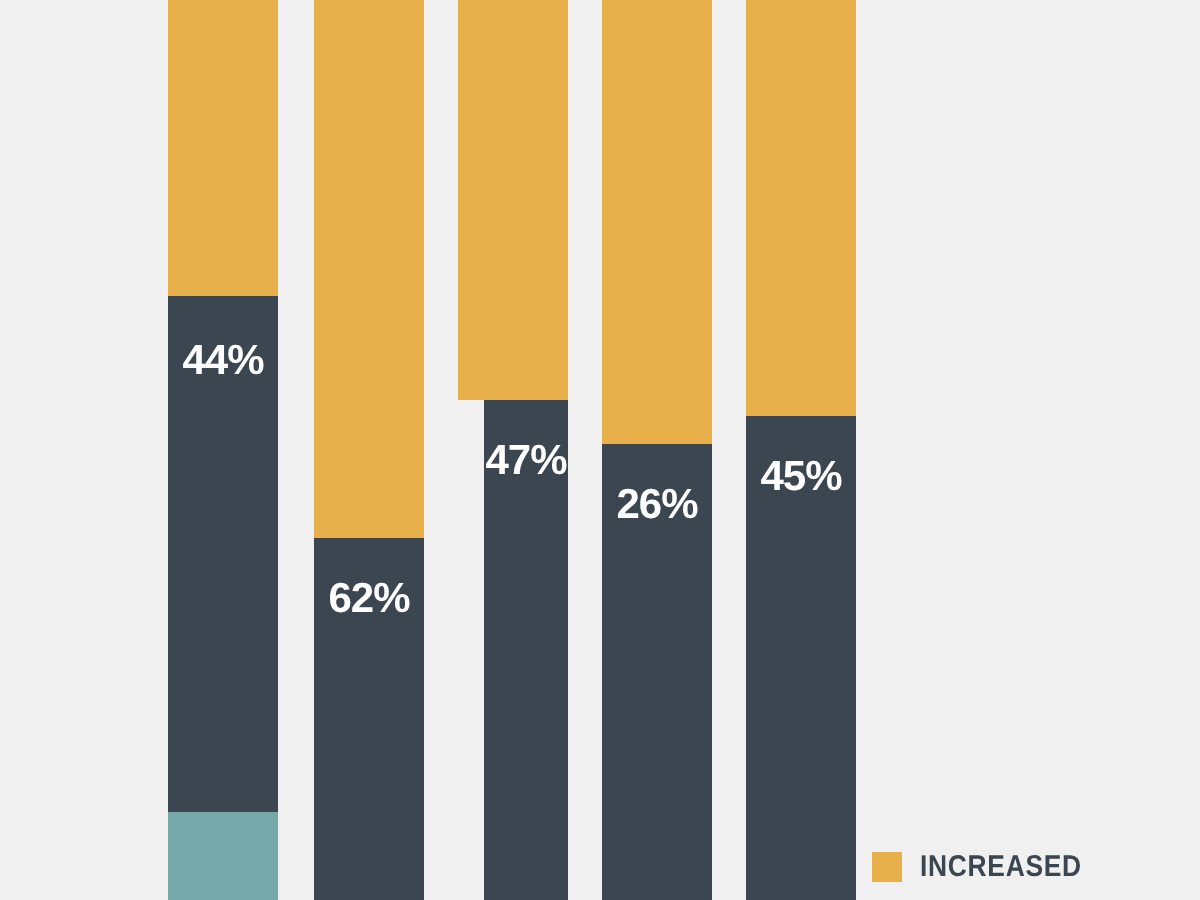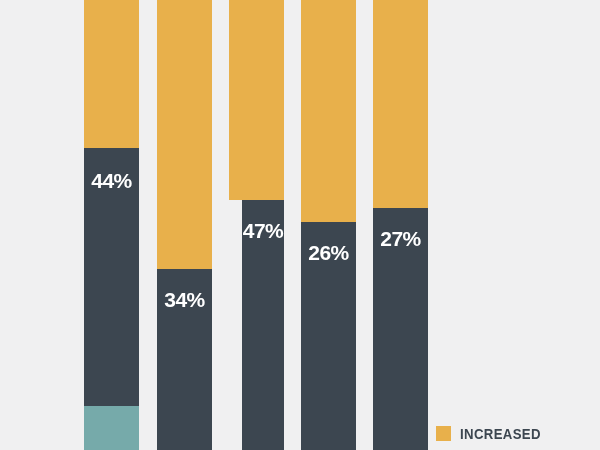--- a/index.html
+++ b/index.html
@@ -115,42 +115,42 @@
       <div class="seg seg-increased" style="top:0px;height:148px;"></div>
       <div class="seg seg-dark" style="top:148px;height:258px;">
         <div class="seg-label" style="top:22px;">44%</div>
       </div>
       <div class="seg seg-teal" style="top:406px;height:44px;"></div>
     </div>
 
     <div class="bar-column" style="left:157px;width:55px;">
       <div class="seg seg-increased" style="top:0px;height:269px;"></div>
       <div class="seg seg-dark" style="top:269px;height:181px;">
-        <div class="seg-label" style="top:20px;">34%</div>
+        <div class="seg-label" style="top:20px;">62%</div>
       </div>
     </div>
 
     <div class="bar-column" style="left:229px;width:55px;">
       <div class="seg seg-increased" style="top:0px;height:200px;"></div>
       <div class="seg seg-dark" style="top:200px;height:250px;margin-left:13px;">
         <div class="seg-label" style="top:20px;">47%</div>
       </div>
     </div>
 
     <div class="bar-column" style="left:301px;width:55px;">
       <div class="seg seg-increased" style="top:0px;height:222px;"></div>
       <div class="seg seg-dark" style="top:222px;height:228px;">
         <div class="seg-label" style="top:20px;">26%</div>
       </div>
     </div>
 
     <div class="bar-column" style="left:373px;width:55px;">
       <div class="seg seg-increased" style="top:0px;height:208px;"></div>
       <div class="seg seg-dark" style="top:208px;height:242px;">
-        <div class="seg-label" style="top:20px;">27%</div>
+        <div class="seg-label" style="top:20px;">45%</div>
       </div>
     </div>
 
   </div>
 
   <div class="legend" style="left:436px;top:425px;">
     <div class="legend-item">
       <span class="legend-swatch"></span>
       <span class="legend-label">INCREASED</span>
     </div>

